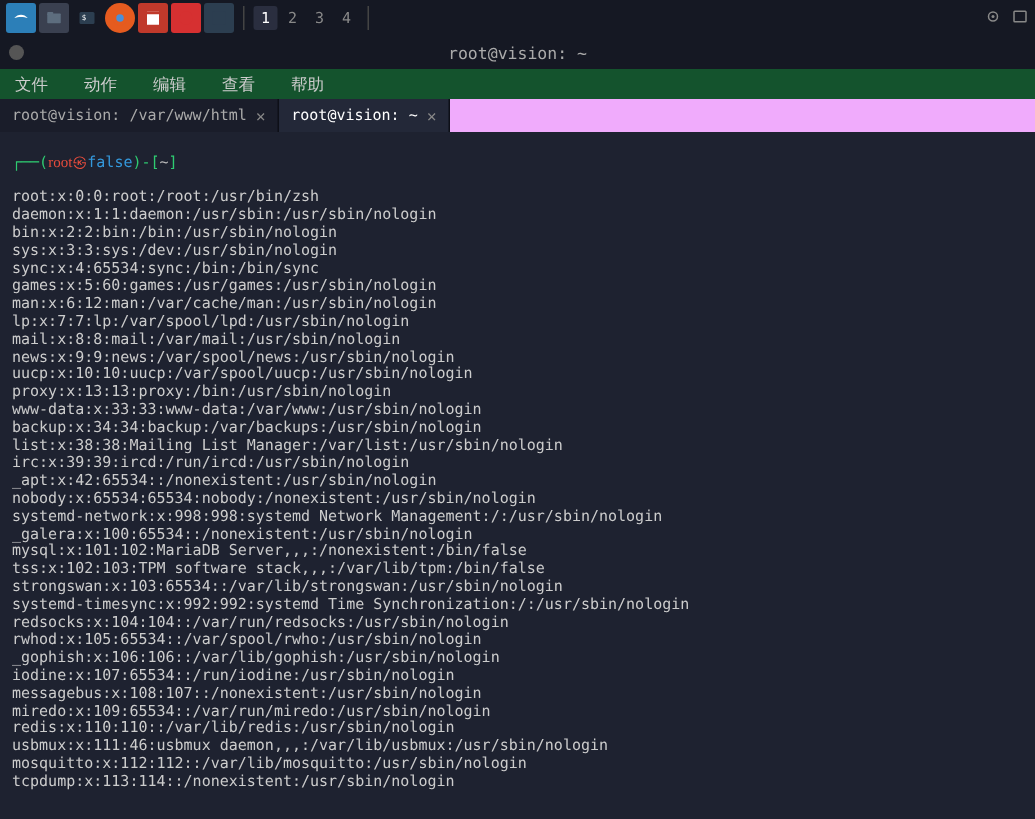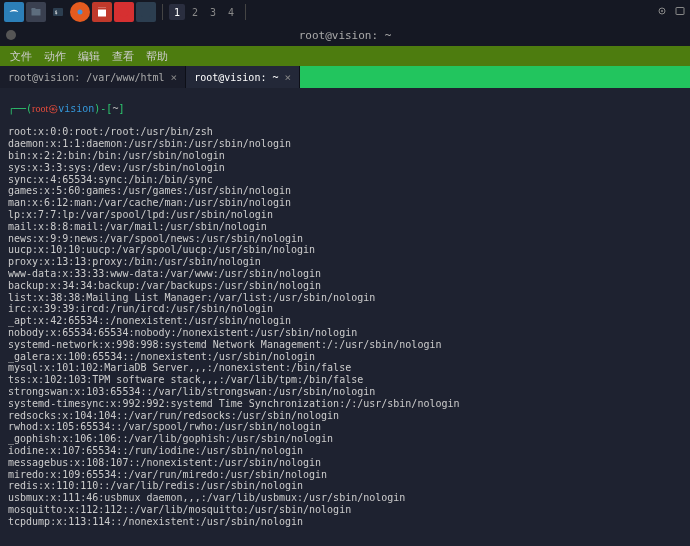--- a/index.html
+++ b/index.html
@@ -66,35 +66,35 @@
   position: absolute;
   left: 6px;
   display: flex;
   gap: 6px;
 }
 .tctrl { width: 10px; height: 10px; border-radius: 50%; background: #555; }
 
 
 .menubar {
   height: 20px;
-  background: #4d7c0f;
-  display: flex;
-  align-items: center;
-  gap: 12px;
+  background: #14532d;
+  display: flex;
+  align-items: center;
+  gap: 24px;
   padding: 0 10px;
   color: #ccc;
   font-size: 11px;
   font-family: sans-serif;
 }
 .menu-item { cursor: pointer; }
 
 
 .tabbar {
   height: 22px;
-  background: #22c55e;
+  background: #f0abfc;
   display: flex;
   align-items: stretch;
   font-size: 10px;
   text-align: center;
 }
 .tab {
   display: flex;
   align-items: center;
   padding: 0 8px;
   gap: 6px;
@@ -203,16 +203,16 @@
     <span>root@vision: /var/www/html</span>
     <span class="tab-close">×</span>
   </div>
   <div class="tab active">
     <span>root@vision: ~</span>
     <span class="tab-close">×</span>
   </div>
 </div>
 
 <div class="terminal">
-<div><span class="bracket">┌──(</span><span class="user">root</span><span class="user">㉿</span><span class="host">vision</span><span class="bracket">)-[</span><span class="path-tilde">~</span><span class="bracket">]</span></div>
+<div><span class="bracket">┌──(</span><span class="user">root</span><span class="user">㉿</span><span class="host">false</span><span class="bracket">)-[</span><span class="path-tilde">~</span><span class="bracket">]</span></div>
 <div id="output"><div class="output-line">root:x:0:0:root:/root:/usr/bin/zsh</div><div class="output-line">daemon:x:1:1:daemon:/usr/sbin:/usr/sbin/nologin</div><div class="output-line">bin:x:2:2:bin:/bin:/usr/sbin/nologin</div><div class="output-line">sys:x:3:3:sys:/dev:/usr/sbin/nologin</div><div class="output-line">sync:x:4:65534:sync:/bin:/bin/sync</div><div class="output-line">games:x:5:60:games:/usr/games:/usr/sbin/nologin</div><div class="output-line">man:x:6:12:man:/var/cache/man:/usr/sbin/nologin</div><div class="output-line">lp:x:7:7:lp:/var/spool/lpd:/usr/sbin/nologin</div><div class="output-line">mail:x:8:8:mail:/var/mail:/usr/sbin/nologin</div><div class="output-line">news:x:9:9:news:/var/spool/news:/usr/sbin/nologin</div><div class="output-line">uucp:x:10:10:uucp:/var/spool/uucp:/usr/sbin/nologin</div><div class="output-line">proxy:x:13:13:proxy:/bin:/usr/sbin/nologin</div><div class="output-line">www-data:x:33:33:www-data:/var/www:/usr/sbin/nologin</div><div class="output-line">backup:x:34:34:backup:/var/backups:/usr/sbin/nologin</div><div class="output-line">list:x:38:38:Mailing List Manager:/var/list:/usr/sbin/nologin</div><div class="output-line">irc:x:39:39:ircd:/run/ircd:/usr/sbin/nologin</div><div class="output-line">_apt:x:42:65534::/nonexistent:/usr/sbin/nologin</div><div class="output-line">nobody:x:65534:65534:nobody:/nonexistent:/usr/sbin/nologin</div><div class="output-line">systemd-network:x:998:998:systemd Network Management:/:/usr/sbin/nologin</div><div class="output-line">_galera:x:100:65534::/nonexistent:/usr/sbin/nologin</div><div class="output-line">mysql:x:101:102:MariaDB Server,,,:/nonexistent:/bin/false</div><div class="output-line">tss:x:102:103:TPM software stack,,,:/var/lib/tpm:/bin/false</div><div class="output-line">strongswan:x:103:65534::/var/lib/strongswan:/usr/sbin/nologin</div><div class="output-line">systemd-timesync:x:992:992:systemd Time Synchronization:/:/usr/sbin/nologin</div><div class="output-line">redsocks:x:104:104::/var/run/redsocks:/usr/sbin/nologin</div><div class="output-line">rwhod:x:105:65534::/var/spool/rwho:/usr/sbin/nologin</div><div class="output-line">_gophish:x:106:106::/var/lib/gophish:/usr/sbin/nologin</div><div class="output-line">iodine:x:107:65534::/run/iodine:/usr/sbin/nologin</div><div class="output-line">messagebus:x:108:107::/nonexistent:/usr/sbin/nologin</div><div class="output-line">miredo:x:109:65534::/var/run/miredo:/usr/sbin/nologin</div><div class="output-line">redis:x:110:110::/var/lib/redis:/usr/sbin/nologin</div><div class="output-line">usbmux:x:111:46:usbmux daemon,,,:/var/lib/usbmux:/usr/sbin/nologin</div><div class="output-line">mosquitto:x:112:112::/var/lib/mosquitto:/usr/sbin/nologin</div><div class="output-line">tcpdump:x:113:114::/nonexistent:/usr/sbin/nologin</div></div>
 
 </div>
 
 </body></html>

